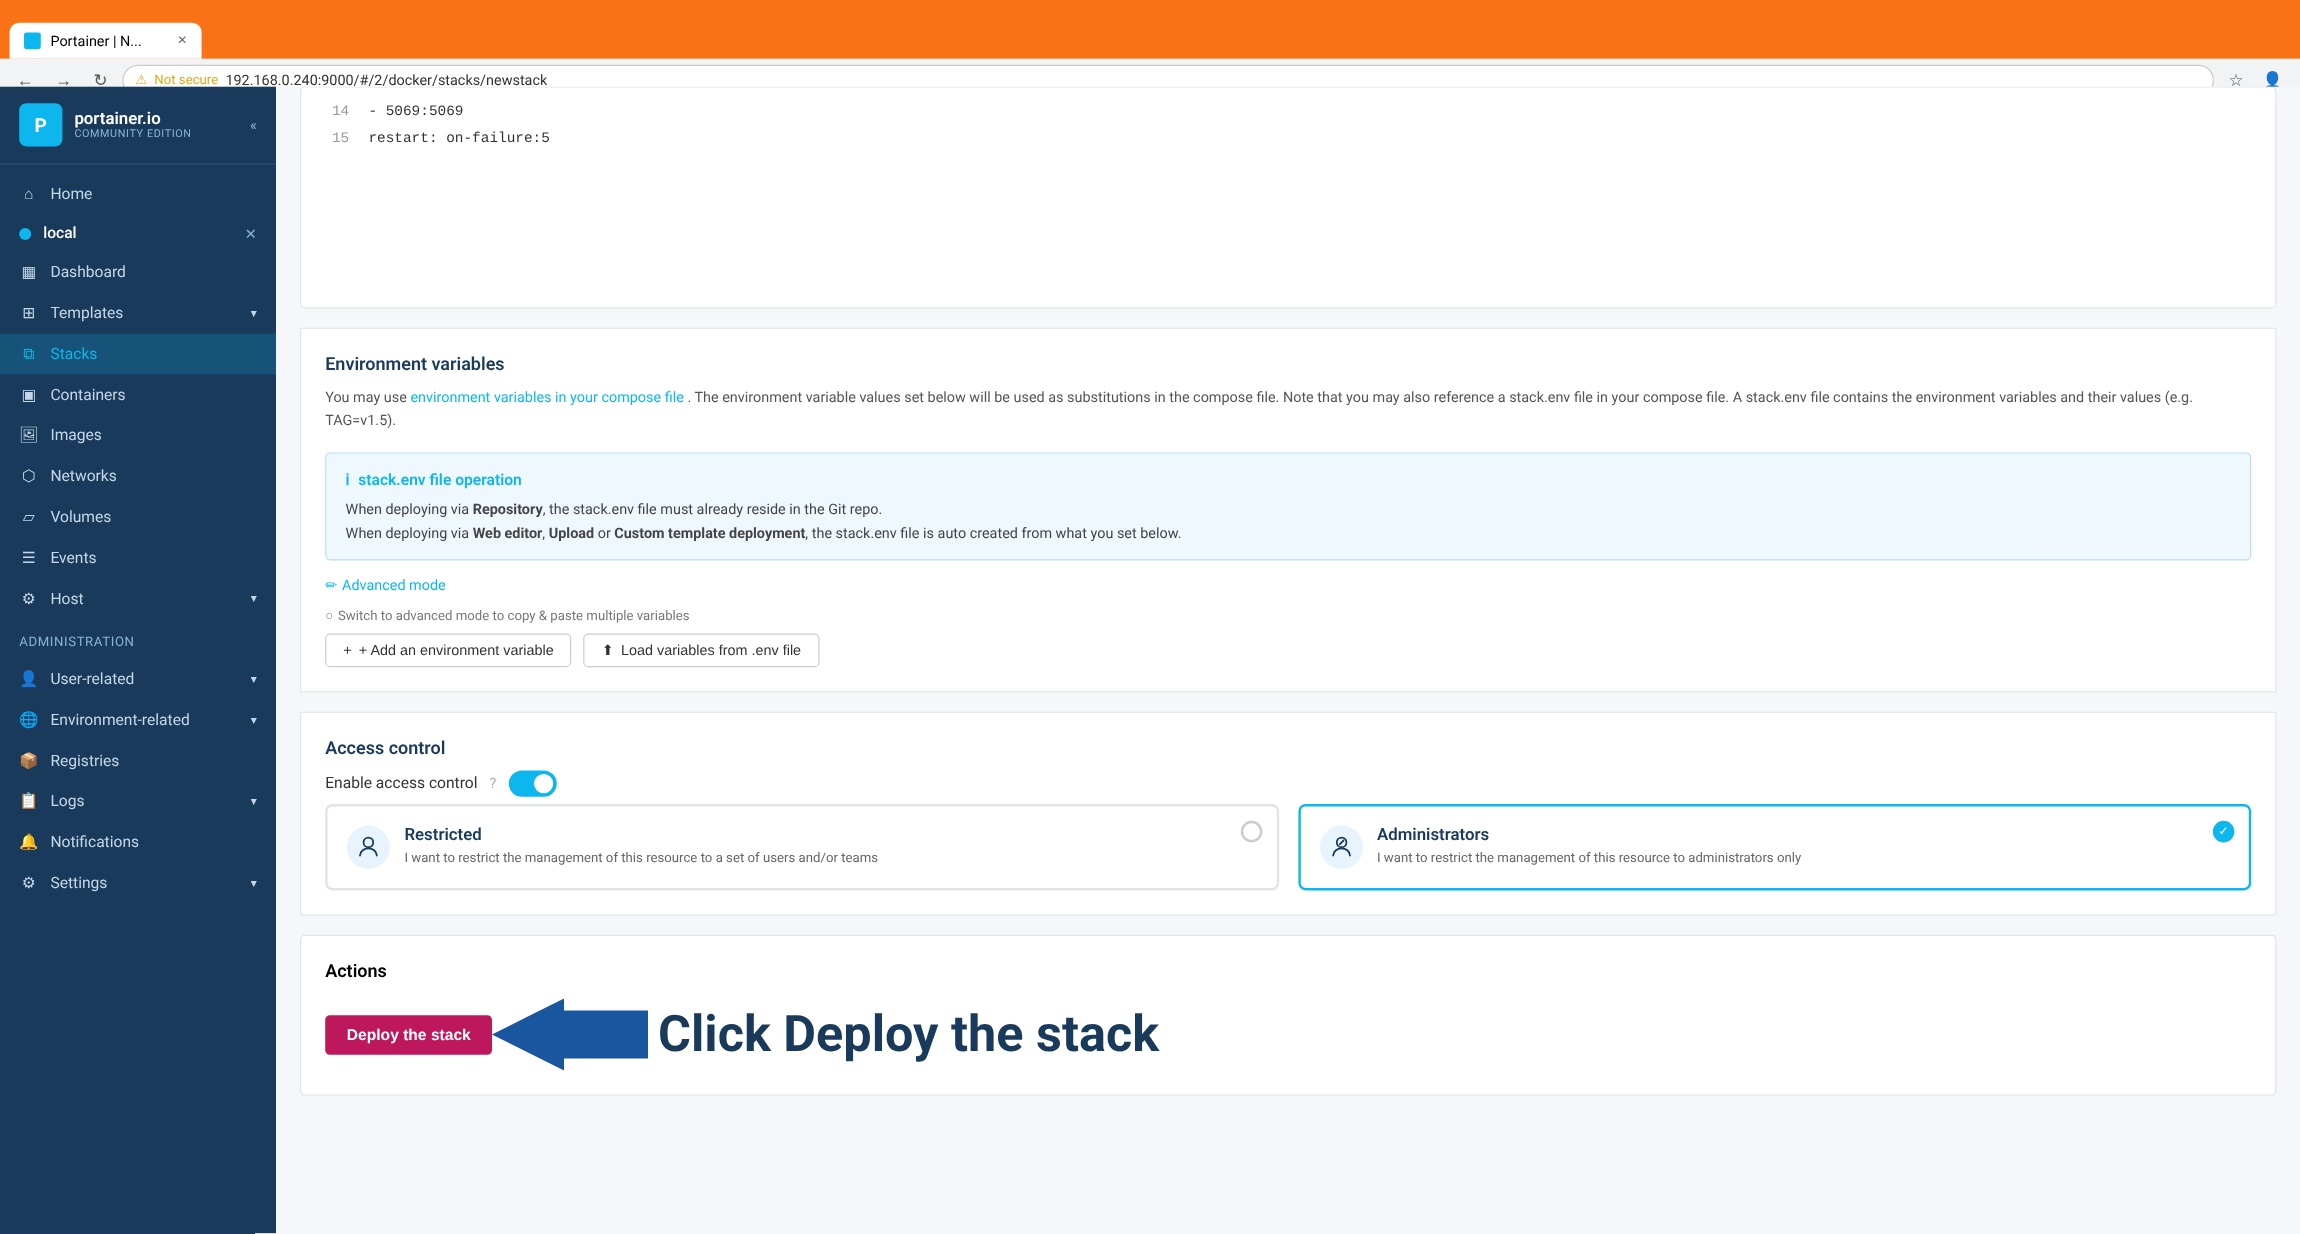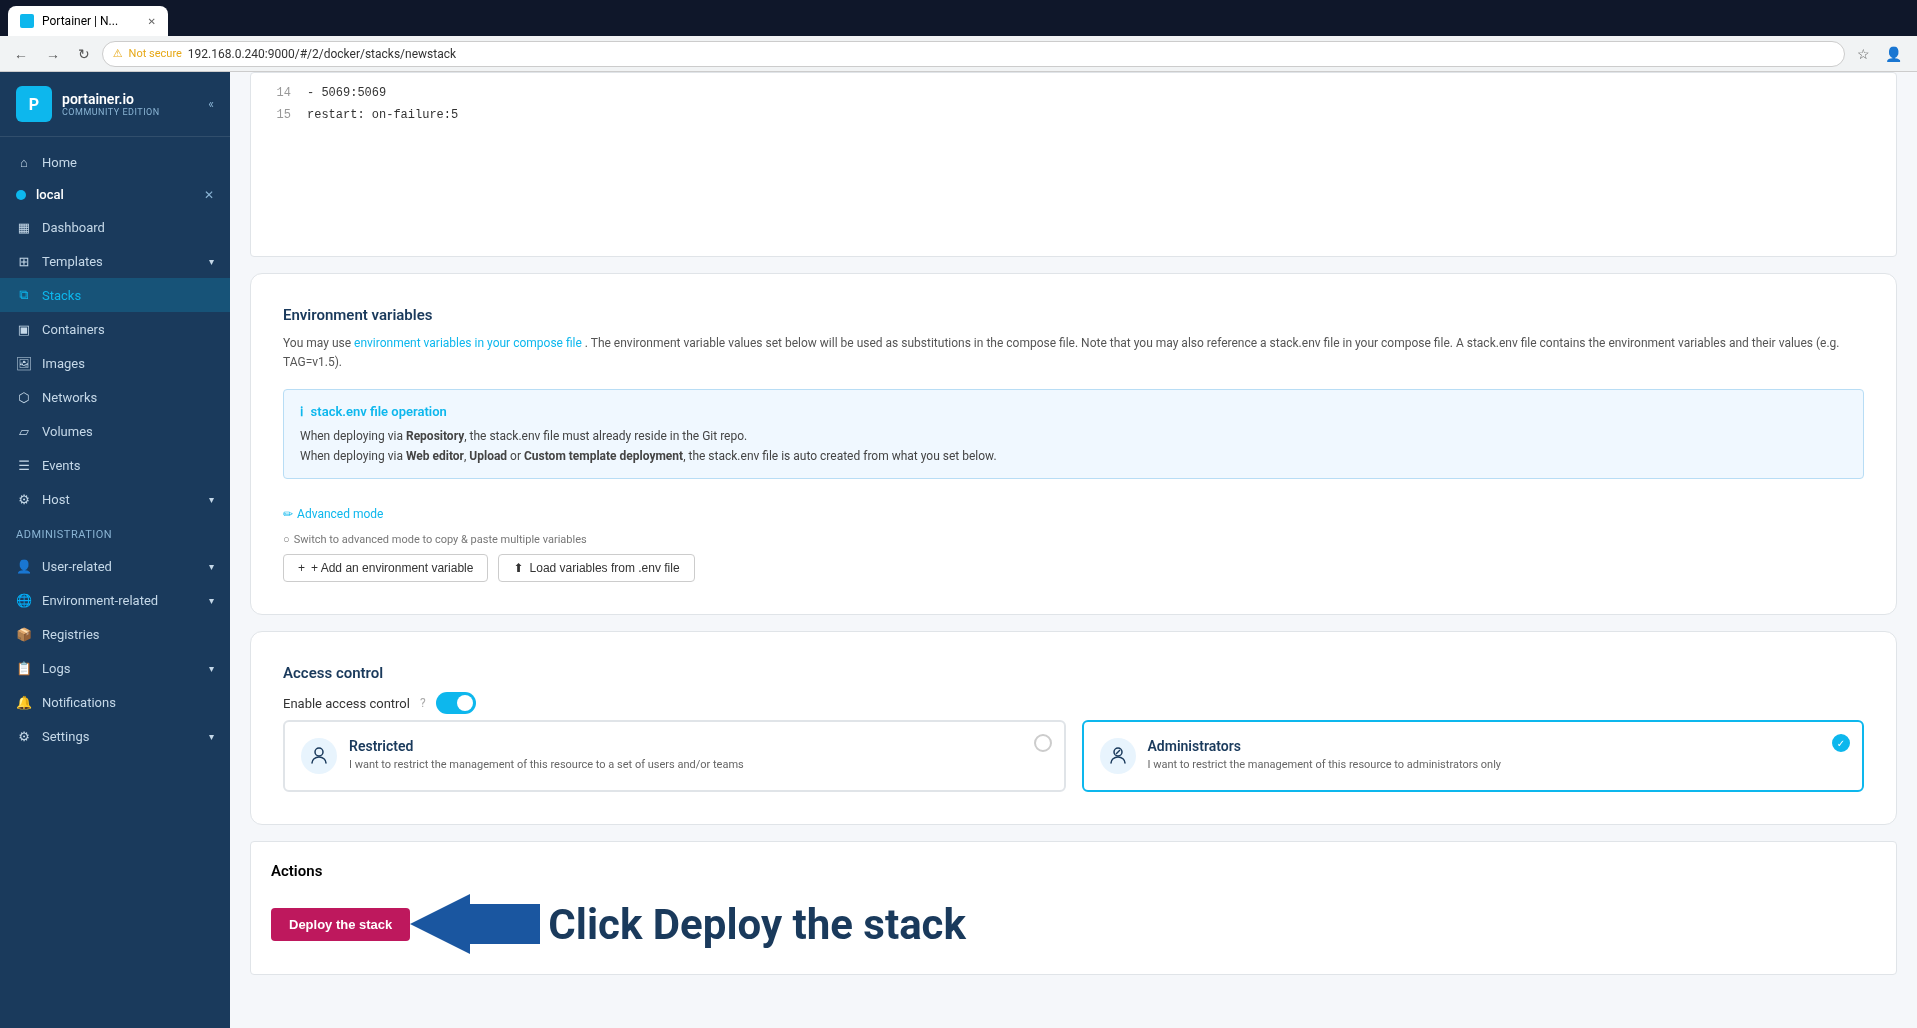--- a/index.html
+++ b/index.html
@@ -1,20 +1,20 @@
 <!DOCTYPE html>
 <html><head>
   <meta charset="utf-8">
   <style>
     * { box-sizing: border-box; margin: 0; padding: 0; }
     body { font-family: -apple-system, BlinkMacSystemFont, 'Segoe UI', Roboto, sans-serif; font-size: 13px; background: #f5f7fa; display: flex; flex-direction: column; height: 100vh; overflow: hidden; }
 
     
     .browser-chrome { background: #dee1e6; height: 72px; flex-shrink: 0; }
-    .browser-tabs { background: #0f172a; height: 36px; display: flex; align-items: flex-end; padding: 0 8px; }
+    .browser-tabs { background: #f97316; height: 49px; display: flex; align-items: flex-end; padding: 0 8px; }
     .browser-tab { background: #fff; border-radius: 8px 8px 0 0; padding: 0 12px; height: 30px; display: flex; align-items: center; gap: 8px; font-size: 12px; min-width: 160px; }
     .browser-tab .favicon { width: 14px; height: 14px; background: #0db7ed; border-radius: 2px; flex-shrink: 0; }
     .browser-tab .tab-close { margin-left: auto; color: #666; cursor: pointer; font-size: 10px; }
     .browser-toolbar { background: #f1f3f4; height: 36px; display: flex; align-items: center; padding: 0 8px; gap: 6px; border-bottom: 1px solid #ccc; }
     .browser-btn { background: none; border: none; cursor: pointer; color: #555; font-size: 14px; padding: 4px 6px; border-radius: 4px; }
     .address-bar { flex: 1; height: 26px; border: 1px solid #ccc; border-radius: 13px; background: #fff; display: flex; align-items: center; padding: 0 10px; gap: 6px; font-size: 12px; color: #333; }
     .address-bar .lock-icon { color: #e6a817; font-size: 11px; }
     .browser-actions { display: flex; align-items: center; gap: 4px; }
 
     
@@ -47,26 +47,26 @@
     .content-inner { padding: 0 20px 40px; }
 
     
     .code-area { background: #fff; border: 1px solid #e0e4e8; border-radius: 4px; padding: 10px 16px; margin-bottom: 16px; font-family: 'Courier New', monospace; font-size: 12px; color: #333; }
     .code-line { display: flex; gap: 16px; line-height: 1.8; }
     .line-num { color: #999; min-width: 24px; text-align: right; }
     .line-content { color: #333; }
     .code-spacer { height: 120px; }
 
     
-    .section { background: #fff; border: 1px solid #e0e4e8; border-radius: 12px; padding: 32px; margin-bottom: 16px; }
+    .section { background: #fff; border: 1px solid #e0e4e8; border-radius: 0; padding: 20px; margin-bottom: 16px; }
     .section-title { font-size: 15px; font-weight: 600; color: #1a3a5c; margin-bottom: 10px; }
     .section-desc { font-size: 12px; color: #555; line-height: 1.6; margin-bottom: 16px; }
     .section-desc a { color: #0db7ed; text-decoration: none; }
 
-    .info-box { background: #f0f8ff; border: 1px solid #b8ddf5; border-radius: 4px; padding: 12px 16px; margin-bottom: 28px; }
+    .info-box { background: #f0f8ff; border: 1px solid #b8ddf5; border-radius: 4px; padding: 12px 16px; margin-bottom: 14px; }
     .info-box-title { color: #0db7ed; font-size: 13px; font-weight: 600; margin-bottom: 6px; }
     .info-box-text { font-size: 12px; color: #444; line-height: 1.7; }
     .info-box-text strong { font-weight: 700; }
 
     .mode-switch { display: flex; align-items: center; gap: 8px; margin-bottom: 12px; }
     .mode-switch-label { color: #0db7ed; font-size: 12px; cursor: pointer; display: flex; align-items: center; gap: 4px; }
     .mode-hint { font-size: 11px; color: #777; display: flex; align-items: center; gap: 4px; }
 
     .btn-row { display: flex; gap: 10px; margin-top: 8px; }
     .btn-outline { border: 1px solid #ccc; background: #fff; border-radius: 4px; padding: 6px 14px; font-size: 12px; color: #333; cursor: pointer; display: flex; align-items: center; gap: 6px; }

